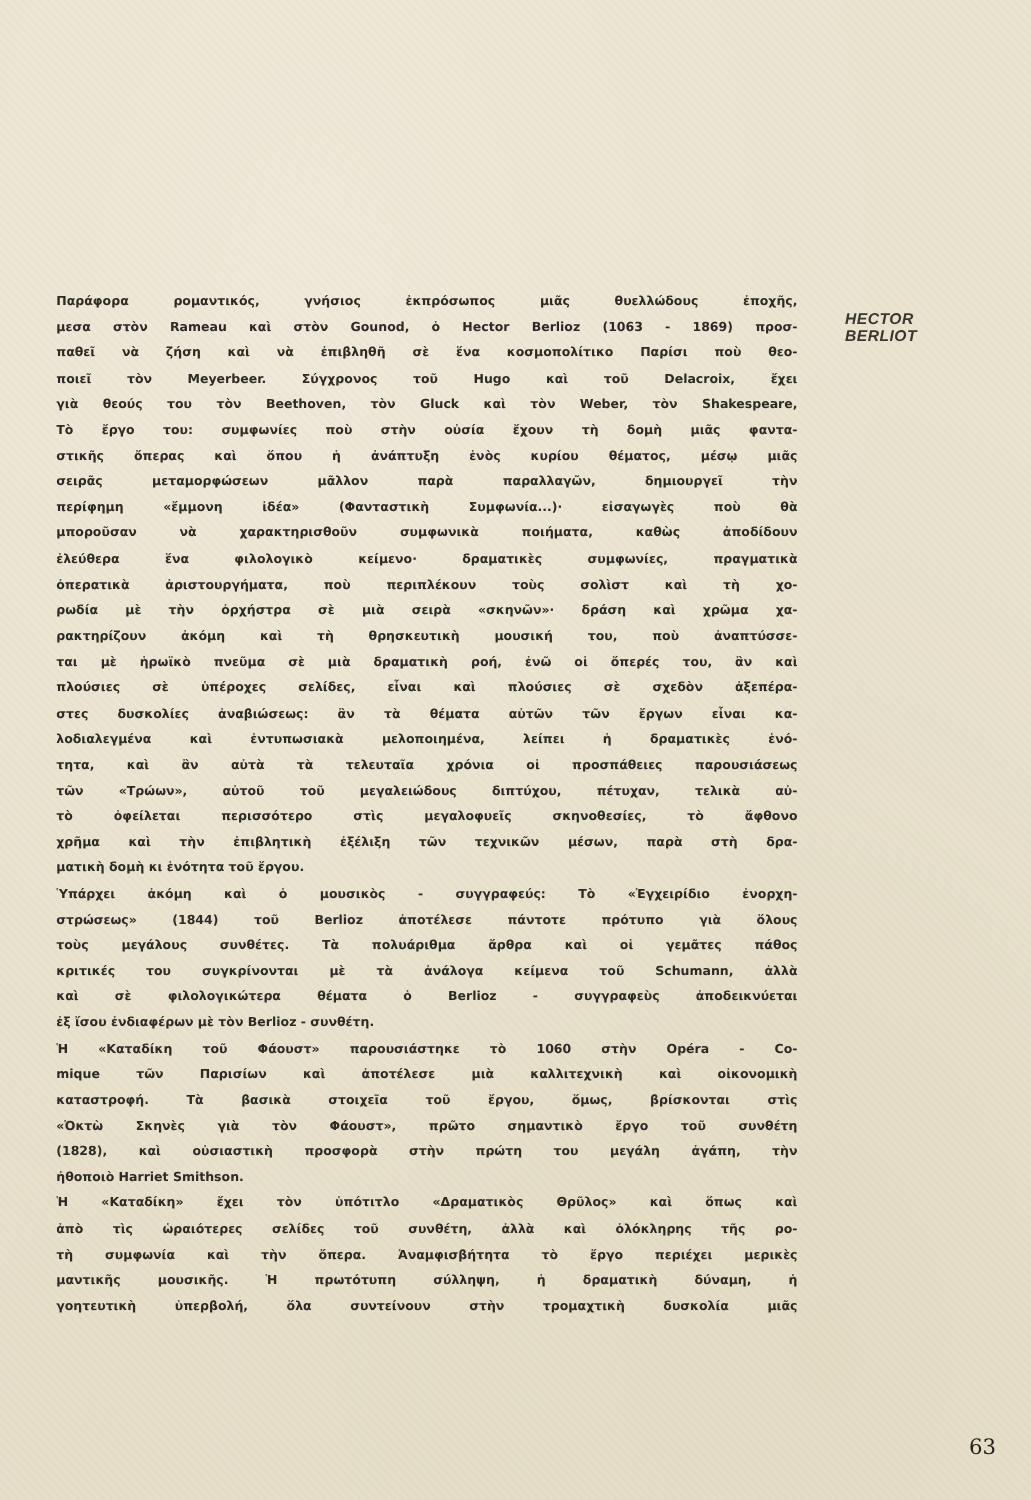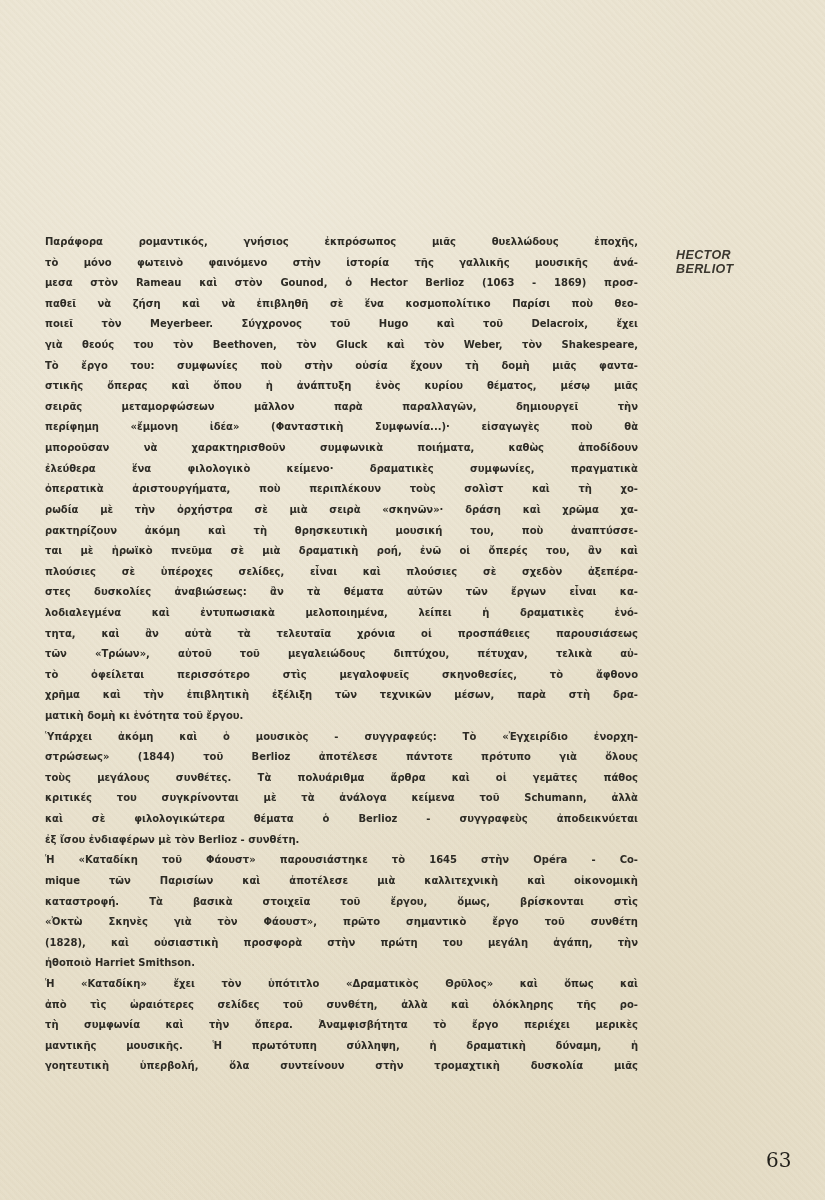--- a/index.html
+++ b/index.html
@@ -54,40 +54,39 @@
     font-weight: 700;
     letter-spacing: 0.4px;
     line-height: 14px;
     font-style: italic;
   }
   .page-number {
     position: absolute;
     left: 766px;
     top: 1148px;
     width: 40px;
-    text-align: left;
+    text-align: center;
     color: #211f1a;
     font-family: "DejaVu Serif", serif;
-    font-size: 20px;
+    font-size: 17px;
     font-weight: 400;
   }
 </style>
 </head>
 <body>
 
 <div class="page">
 
   <div class="margin-header">
     <div>HECTOR</div>
     <div>BERLIOT</div>
   </div>
 
   <div class="body-text" id="body-text">
       <div class="text-line">Παράφορα ρομαντικός, γνήσιος ἐκπρόσωπος μιᾶς θυελλώδους ἐποχῆς,</div>
-      <div class="text-line">τὸ μόνο φωτεινὸ φαινόμενο στὴν ἱστορία τῆς γαλλικῆς μουσικῆς ἀνά-</div>
       <div class="text-line">μεσα στὸν Rameau καὶ στὸν Gounod, ὁ Hector Berlioz (1063 - 1869) προσ-</div>
       <div class="text-line">παθεῖ νὰ ζήση καὶ νὰ ἐπιβληθῆ σὲ ἕνα κοσμοπολίτικο Παρίσι ποὺ θεο-</div>
       <div class="text-line">ποιεῖ τὸν Meyerbeer. Σύγχρονος τοῦ Hugo καὶ τοῦ Delacroix, ἔχει</div>
       <div class="text-line">γιὰ θεούς του τὸν Beethoven, τὸν Gluck καὶ τὸν Weber, τὸν Shakespeare,</div>
       <div class="text-line">Τὸ ἔργο του: συμφωνίες ποὺ στὴν οὐσία ἔχουν τὴ δομὴ μιᾶς φαντα-</div>
       <div class="text-line">στικῆς ὄπερας καὶ ὅπου ἡ ἀνάπτυξη ἑνὸς κυρίου θέματος, μέσῳ μιᾶς</div>
       <div class="text-line">σειρᾶς μεταμορφώσεων μᾶλλον παρὰ παραλλαγῶν, δημιουργεῖ τὴν</div>
       <div class="text-line">περίφημη «ἔμμονη ἰδέα» (Φανταστικὴ Συμφωνία...)· εἰσαγωγὲς ποὺ θὰ</div>
       <div class="text-line">μποροῦσαν νὰ χαρακτηρισθοῦν συμφωνικὰ ποιήματα, καθὼς ἀποδίδουν</div>
       <div class="text-line">ἐλεύθερα ἕνα φιλολογικὸ κείμενο· δραματικὲς συμφωνίες, πραγματικὰ</div>
@@ -102,21 +101,21 @@
       <div class="text-line">τῶν «Τρώων», αὐτοῦ τοῦ μεγαλειώδους διπτύχου, πέτυχαν, τελικὰ αὐ-</div>
       <div class="text-line">τὸ ὀφείλεται περισσότερο στὶς μεγαλοφυεῖς σκηνοθεσίες, τὸ ἄφθονο</div>
       <div class="text-line">χρῆμα καὶ τὴν ἐπιβλητικὴ ἐξέλιξη τῶν τεχνικῶν μέσων, παρὰ στὴ δρα-</div>
       <div class="text-line end">ματικὴ δομὴ κι ἑνότητα τοῦ ἔργου.</div>
       <div class="text-line">Ὑπάρχει ἀκόμη καὶ ὁ μουσικὸς - συγγραφεύς: Τὸ «Ἐγχειρίδιο ἐνορχη-</div>
       <div class="text-line">στρώσεως» (1844) τοῦ Berlioz ἀποτέλεσε πάντοτε πρότυπο γιὰ ὅλους</div>
       <div class="text-line">τοὺς μεγάλους συνθέτες. Τὰ πολυάριθμα ἄρθρα καὶ οἱ γεμᾶτες πάθος</div>
       <div class="text-line">κριτικές του συγκρίνονται μὲ τὰ ἀνάλογα κείμενα τοῦ Schumann, ἀλλὰ</div>
       <div class="text-line">καὶ σὲ φιλολογικώτερα θέματα ὁ Berlioz - συγγραφεὺς ἀποδεικνύεται</div>
       <div class="text-line end">ἐξ ἴσου ἐνδιαφέρων μὲ τὸν Berlioz - συνθέτη.</div>
-      <div class="text-line">Ἡ «Καταδίκη τοῦ Φάουστ» παρουσιάστηκε τὸ 1645 στὴν Opéra - Co-</div>
+      <div class="text-line">Ἡ «Καταδίκη τοῦ Φάουστ» παρουσιάστηκε τὸ 1060 στὴν Opéra - Co-</div>
       <div class="text-line">mique τῶν Παρισίων καὶ ἀποτέλεσε μιὰ καλλιτεχνικὴ καὶ οἰκονομικὴ</div>
       <div class="text-line">καταστροφή. Τὰ βασικὰ στοιχεῖα τοῦ ἔργου, ὅμως, βρίσκονται στὶς</div>
       <div class="text-line">«Ὀκτὼ Σκηνὲς γιὰ τὸν Φάουστ», πρῶτο σημαντικὸ ἔργο τοῦ συνθέτη</div>
       <div class="text-line">(1828), καὶ οὐσιαστικὴ προσφορὰ στὴν πρώτη του μεγάλη ἀγάπη, τὴν</div>
       <div class="text-line end">ἠθοποιὸ Harriet Smithson.</div>
       <div class="text-line">Ἡ «Καταδίκη» ἔχει τὸν ὑπότιτλο «Δραματικὸς Θρῦλος» καὶ ὅπως καὶ</div>
       <div class="text-line">ἀπὸ τὶς ὡραιότερες σελίδες τοῦ συνθέτη, ἀλλὰ καὶ ὁλόκληρης τῆς ρο-</div>
       <div class="text-line">τὴ συμφωνία καὶ τὴν ὄπερα. Ἀναμφισβήτητα τὸ ἔργο περιέχει μερικὲς</div>
       <div class="text-line">μαντικῆς μουσικῆς. Ἡ πρωτότυπη σύλληψη, ἡ δραματικὴ δύναμη, ἡ</div>
       <div class="text-line">γοητευτικὴ ὑπερβολή, ὅλα συντείνουν στὴν τρομαχτικὴ δυσκολία μιᾶς</div>

